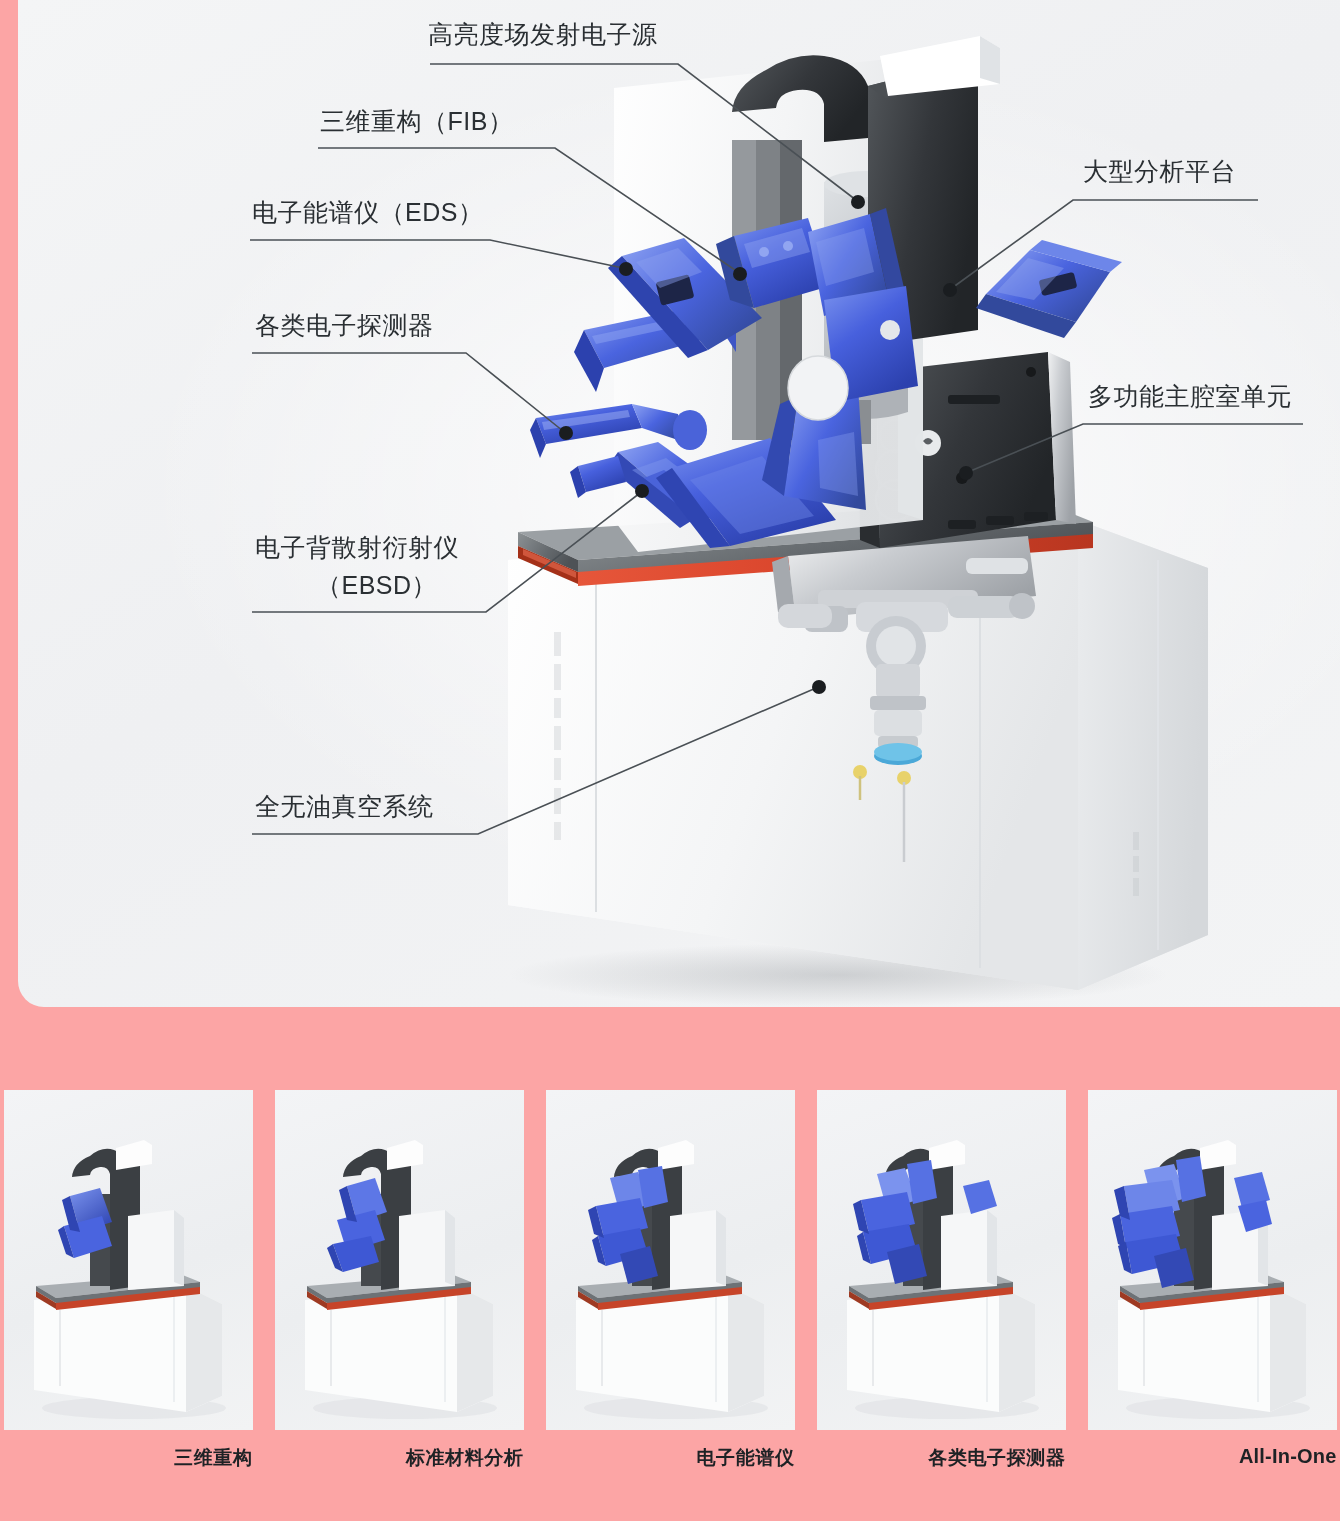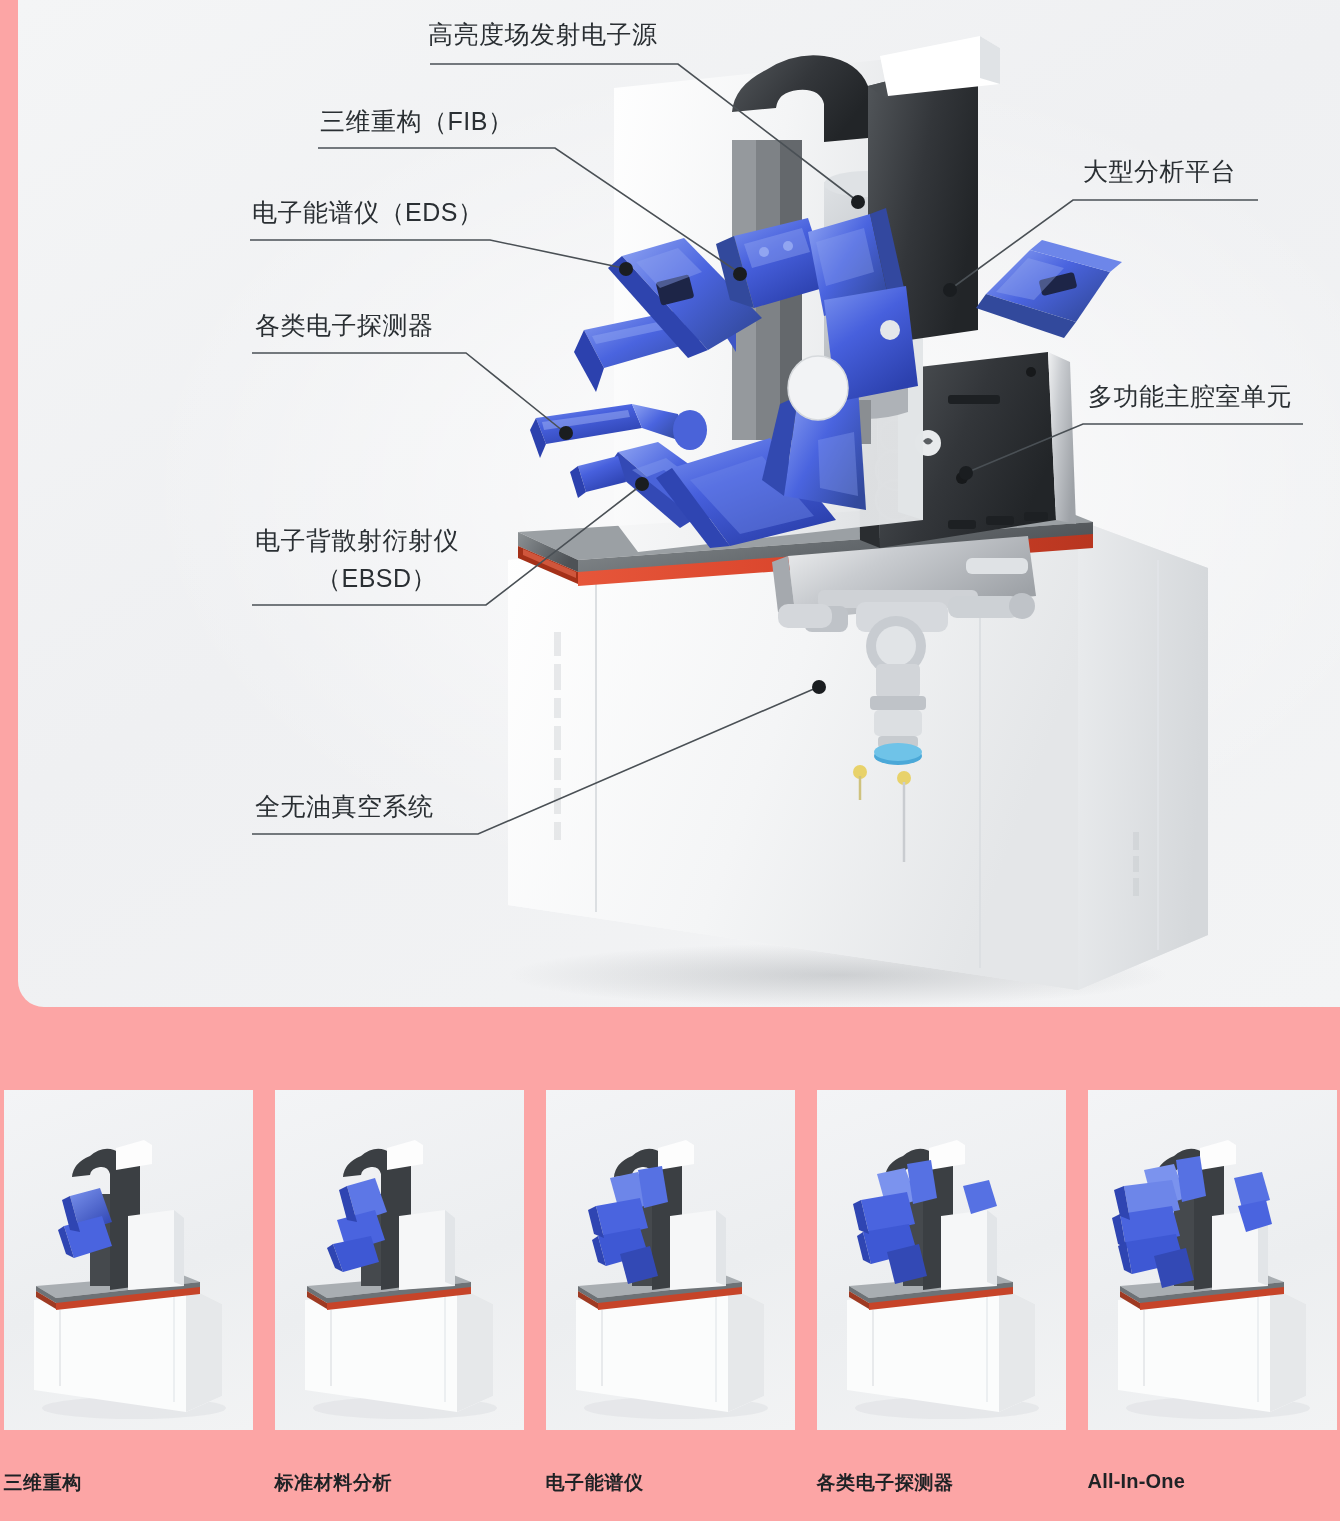--- a/index.html
+++ b/index.html
@@ -47,21 +47,21 @@
     display: flex; justify-content: center; gap: 22px;
   }
   .thumb { width: 249px; }
   .thumb .frame {
     width: 249px; height: 340px;
     background: linear-gradient(160deg,#f3f4f6 0%,#eceef0 55%,#f2f3f4 100%);
     position: relative; overflow: hidden;
   }
   .thumb .frame svg { position: absolute; left: 0; top: 0; }
   .thumb .cap {
-    margin-top: 40px; text-align: left;
+    margin-top: 15px; text-align: right;
     font-size: 19px; font-weight: bold; color: #1e2225; letter-spacing: .6px;
   }
   .thumb .cap.latin { letter-spacing: .2px; font-size: 20px; }
 </style>
 </head>
 <body>
 
 <div id="page">
 
   <div id="hero">
@@ -317,21 +317,21 @@
     </div>
 
     <div class="callout" style="left:0;top:1px;width:1322px;height:1007px;">
       <div class="txt" style="left:237px; top:308px;">各类电子探测器</div>
       <svg width="1322" height="1007">
         <polyline points="234,352 448,352 545,430" fill="none" stroke="#4a5055" stroke-width="1.6"></polyline>
         <circle cx="548" cy="432" r="7" fill="#1a1d20"></circle>
       </svg>
     </div>
 
-    <div class="callout" style="left:0;top:0;width:1322px;height:1007px;">
+    <div class="callout" style="left:0;top:7px;width:1322px;height:1007px;">
       <div class="txt" style="left:237px; top:524px;">电子背散射衍射仪</div>
       <div class="txt" style="left:298px; top:562px;text-align:right;">（EBSD）</div>
       <svg width="1322" height="1007">
         <polyline points="234,605 468,605 622,486" fill="none" stroke="#4a5055" stroke-width="1.6"></polyline>
         <circle cx="624" cy="484" r="7" fill="#1a1d20"></circle>
       </svg>
     </div>
 
     <div class="callout" style="left:0;top:0;width:1322px;height:1007px;">
       <div class="txt" style="left:237px; top:790px;">全无油真空系统</div>

